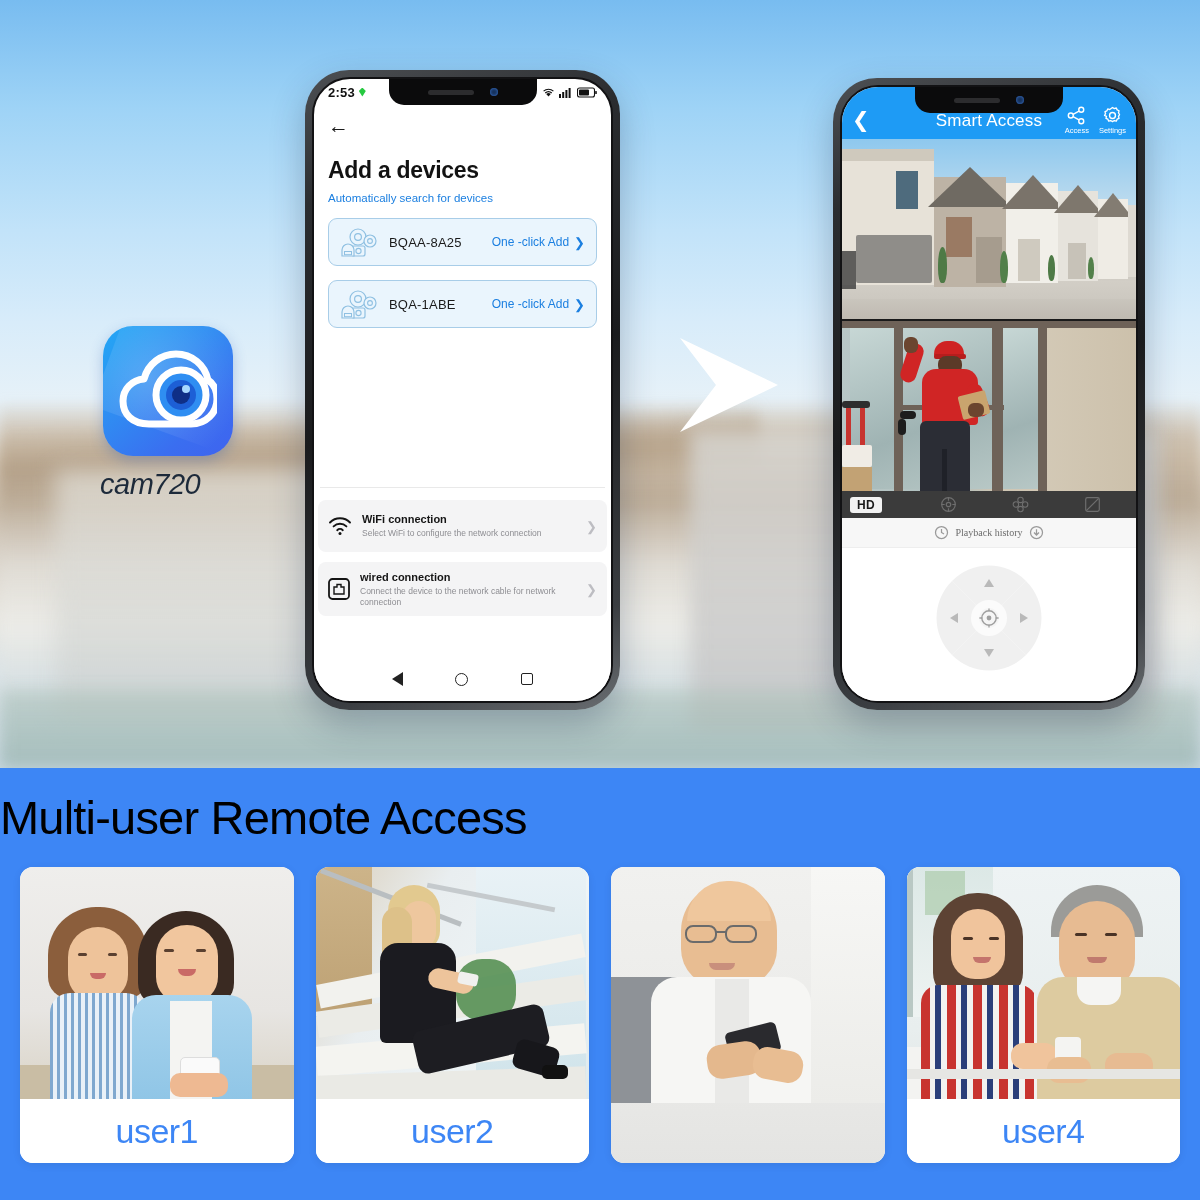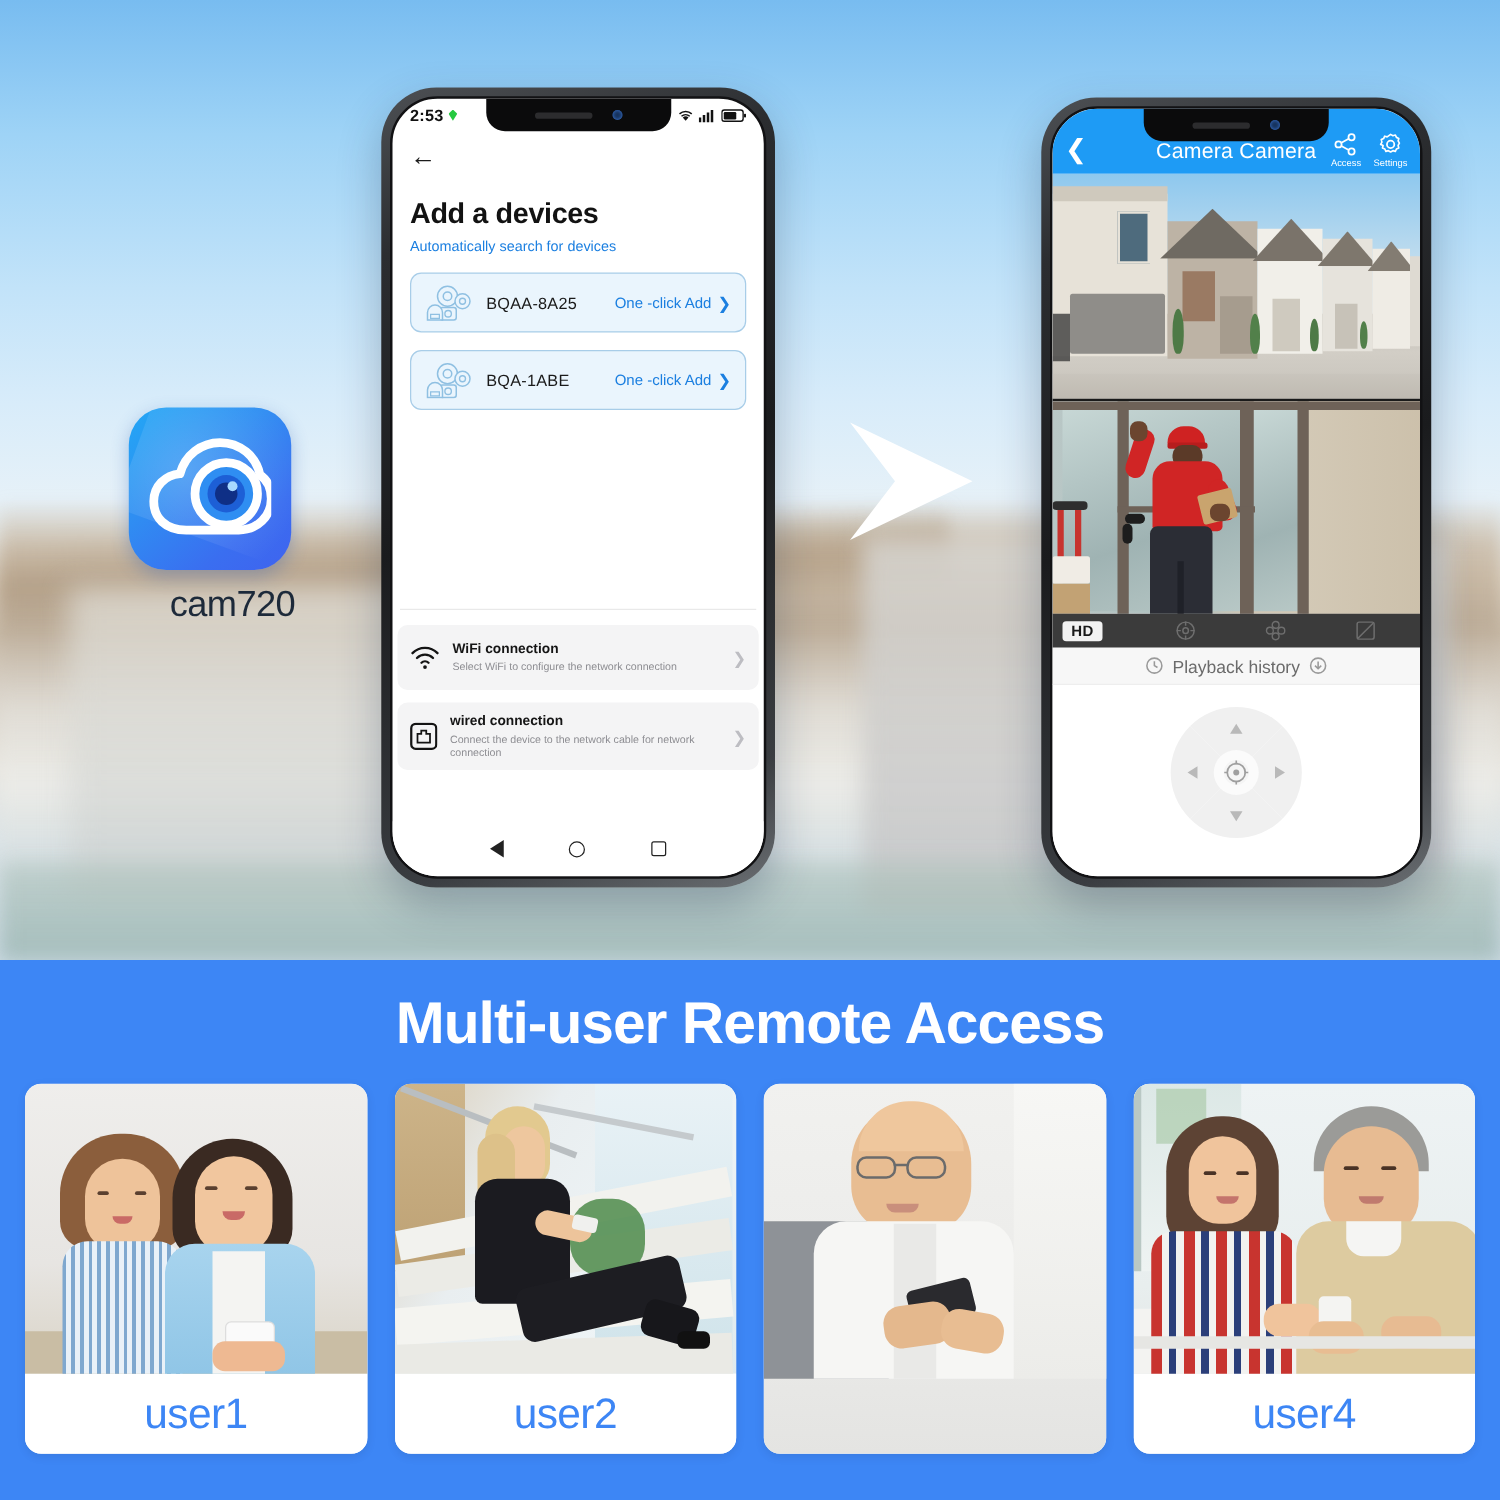--- a/index.html
+++ b/index.html
@@ -63,21 +63,22 @@
 
   
   .arrow {
     position: absolute; left: 668px; top: 330px; width: 120px; height: 110px;
     z-index: 6;
   }
 
   
   .app-block {
     position: absolute; left: 100px; top: 326px; width: 136px; z-index: 5;
-    text-align: right;
+    text-align: left;
+    font-style: italic;
   }
   .app-icon {
     width: 130px; height: 130px; border-radius: 30px;
     background: linear-gradient(140deg, #23a7f5 0%, #2f8ef2 38%, #3a6ef0 75%, #3f63ef 100%);
     box-shadow: 0 5px 14px rgba(40,90,180,0.3);
     position: relative; overflow: hidden;
     margin: 0 auto;
   }
   .app-icon .sheen {
     position: absolute; right: -30px; top: -40px; width: 150px; height: 150px;
@@ -205,38 +206,38 @@
   .hd-badge {
     background: #f2f2f2; color: #1a1a1a; font-size: 12px; font-weight: 700;
     padding: 1px 7px; border-radius: 3px; letter-spacing: 0.3px;
   }
   .ctrl-icons { margin-left: auto; display: flex; align-items: center; gap: 0; width: 215px; justify-content: space-around; }
 
   .playback {
     height: 30px; background: #f7f7f7; display: flex; align-items: center;
     justify-content: center; gap: 7px; border-bottom: 1px solid #eee;
   }
-  .playback-text { font-size: 14px; color: #6b6b6b; }
+  .playback-text { font-size: 10px; color: #6b6b6b; font-family: Liberation Serif, serif; }
 
   .dpad-wrap { flex: 1; background: #fff; display: flex; align-items: center; justify-content: center; padding-bottom: 14px; }
   .dpad { position: relative; width: 118px; height: 118px; }
   .dpad .seg { position: absolute; width: 100%; height: 100%; }
   .dpad-center {
     position: absolute; left: 50%; top: 50%; transform: translate(-50%,-50%);
     width: 36px; height: 36px; border-radius: 50%; background: #fbfbfb;
     display: flex; align-items: center; justify-content: center;
   }
 
   
   .bottom {
     position: absolute; left: 0; top: 768px; width: 1200px; height: 432px;
     background: #3d86f5;
   }
   .banner-title {
-    text-align: center; color: #ffffff; font-size: 47px; font-weight: 700;
+    text-align: left; color: #000000; font-size: 47px; font-weight: 400;
     letter-spacing: -0.8px; padding-top: 22px;
   }
   .users {
     display: flex; gap: 22px; padding: 22px 20px 0 20px;
   }
   .user-card {
     flex: 1; background: #fff; border-radius: 13px; overflow: hidden;
     height: 296px; display: flex; flex-direction: column;
     box-shadow: 0 2px 8px rgba(0,0,0,0.08);
   }
@@ -393,21 +394,21 @@
 
   <div class="phone" id="phone2">
     <div class="phone-inner" style="display:flex;flex-direction:column;">
       <div class="notch">
         <div class="speaker"></div>
           <div class="cam"></div>
       </div>
 
       <div class="p2-header">
         <div class="p2-back">❮</div>
-        <div class="p2-title">Camera Camera</div>
+        <div class="p2-title">Smart Access</div>
         <div class="p2-actions">
           <div class="p2-act">
             <svg width="19" height="19" viewBox="0 0 20 20">
               <circle cx="15" cy="4" r="2.6" stroke="#fff" stroke-width="1.5" fill="none"></circle>
               <circle cx="15" cy="16" r="2.6" stroke="#fff" stroke-width="1.5" fill="none"></circle>
               <circle cx="4" cy="10" r="2.6" stroke="#fff" stroke-width="1.5" fill="none"></circle>
               <path d="M6.4 8.7 L12.6 5.3 M6.4 11.3 L12.6 14.7" stroke="#fff" stroke-width="1.5"></path>
             </svg>
             <span>Access</span>
           </div>

